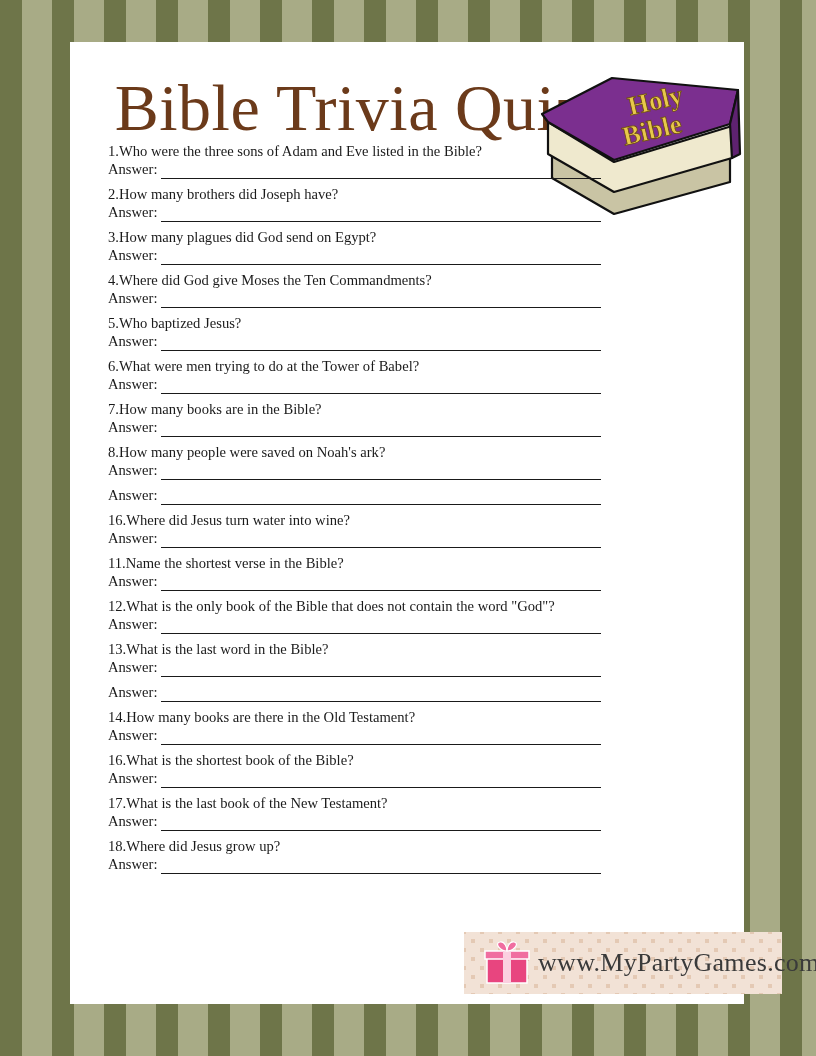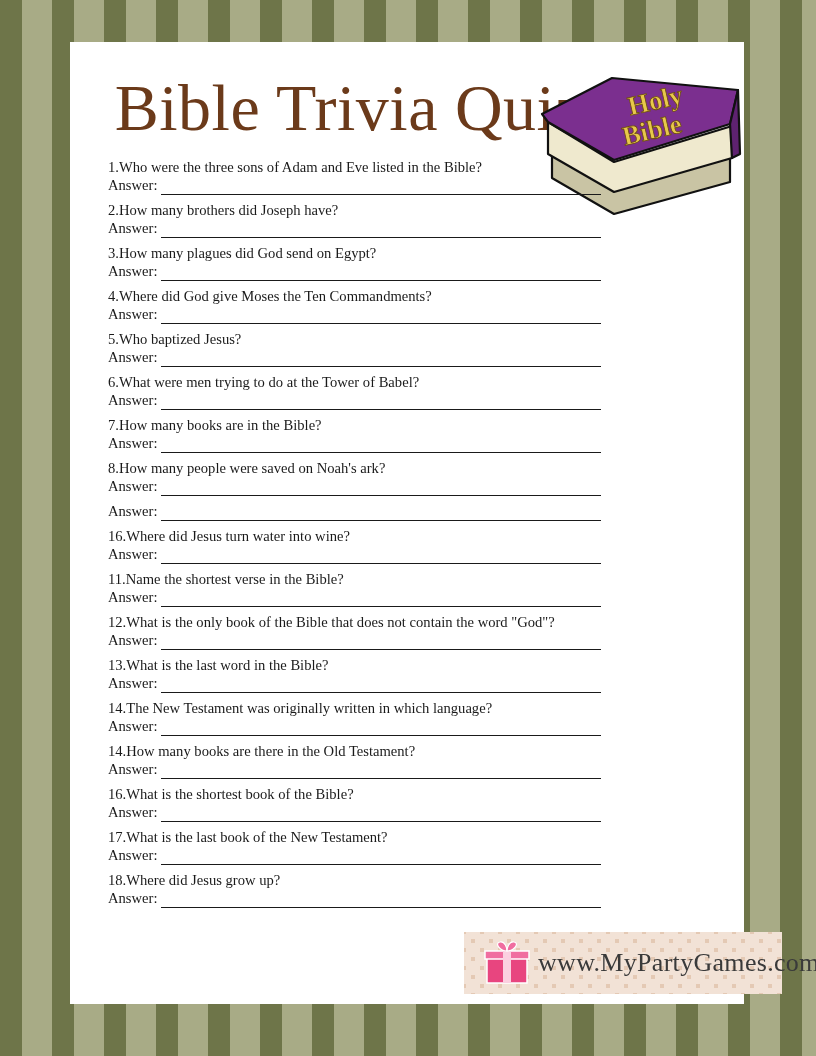--- a/index.html
+++ b/index.html
@@ -46,21 +46,21 @@
     position: absolute;
     left: 464px;
     top: 20px;
     width: 210px;
     height: 160px;
   }
 
   .qlist {
     position: absolute;
     left: 38px;
-    top: 116px;
+    top: 100px;
     width: 600px;
   }
 
   .qitem {
     margin-bottom: 1px;
   }
   .qtext {
     font-size: 14.6px;
     color: #1a1a1a;
     line-height: 18px;
@@ -242,21 +242,20 @@
 
     <div class="qitem">
       <div class="qtext">13.What is the last word in the Bible?</div>
       <div class="arow">
         <span class="alabel">Answer:</span>
         <span class="aline"></span>
       </div>
     </div>
 
     <div class="qitem">
-      <div class="qtext">14.The New Testament was originally written in which language?</div>
       <div class="arow">
         <span class="alabel">Answer:</span>
         <span class="aline"></span>
       </div>
     </div>
 
     <div class="qitem">
       <div class="qtext">14.How many books are there in the Old Testament?</div>
       <div class="arow">
         <span class="alabel">Answer:</span>

